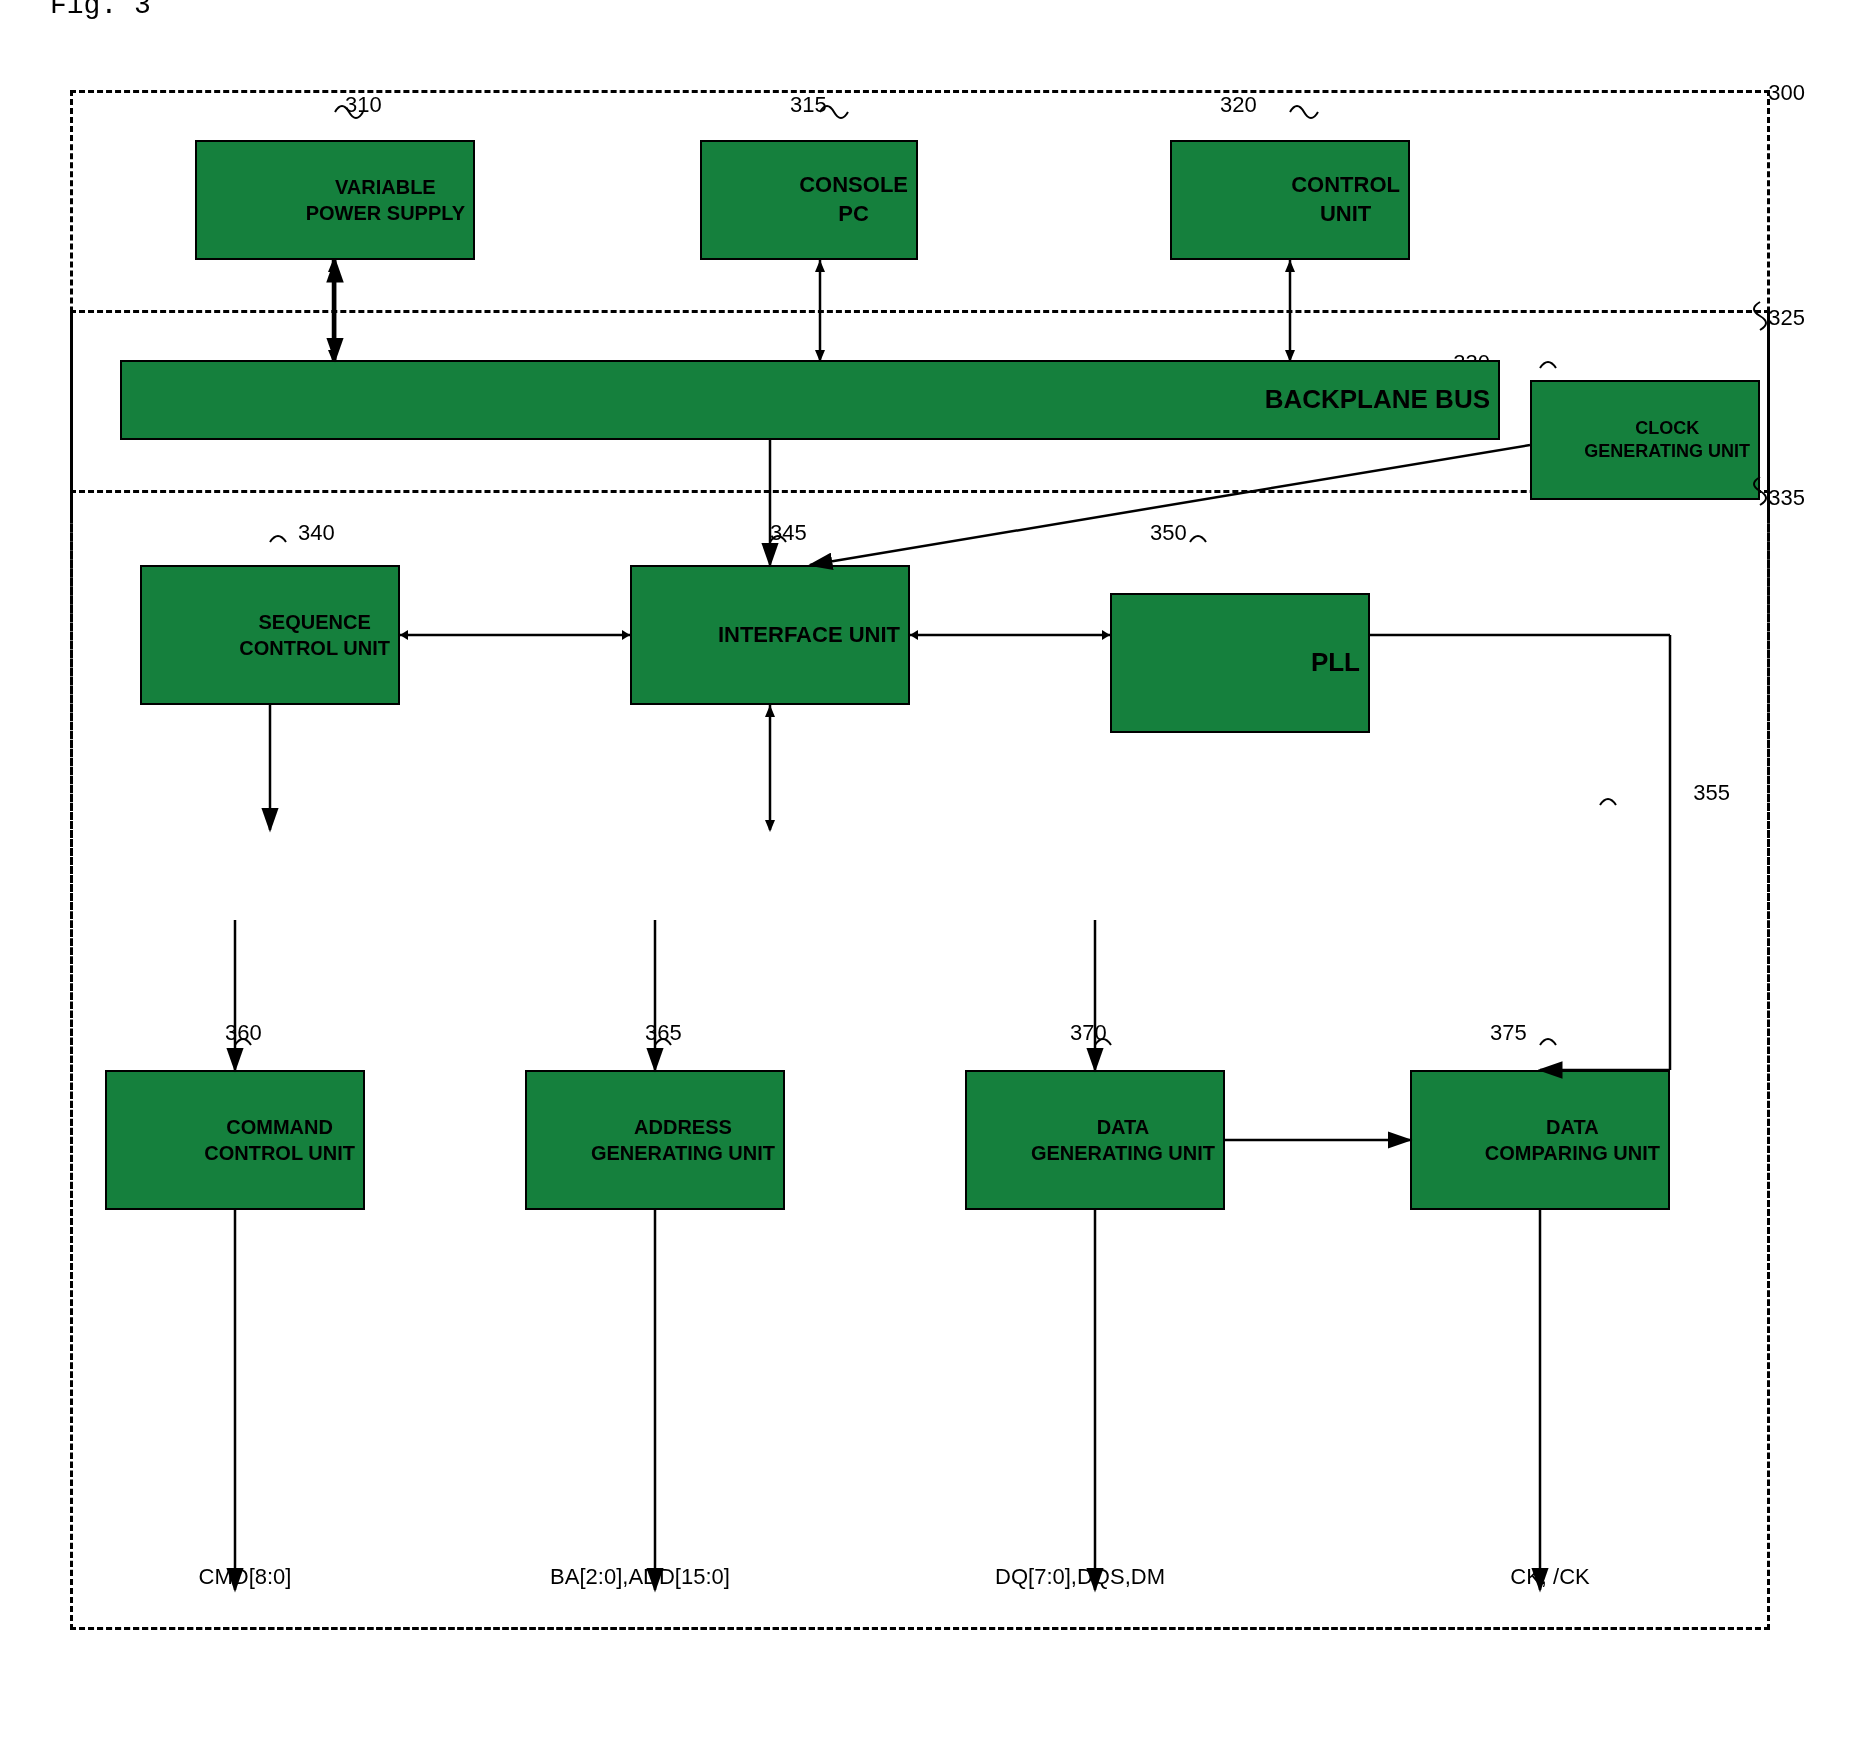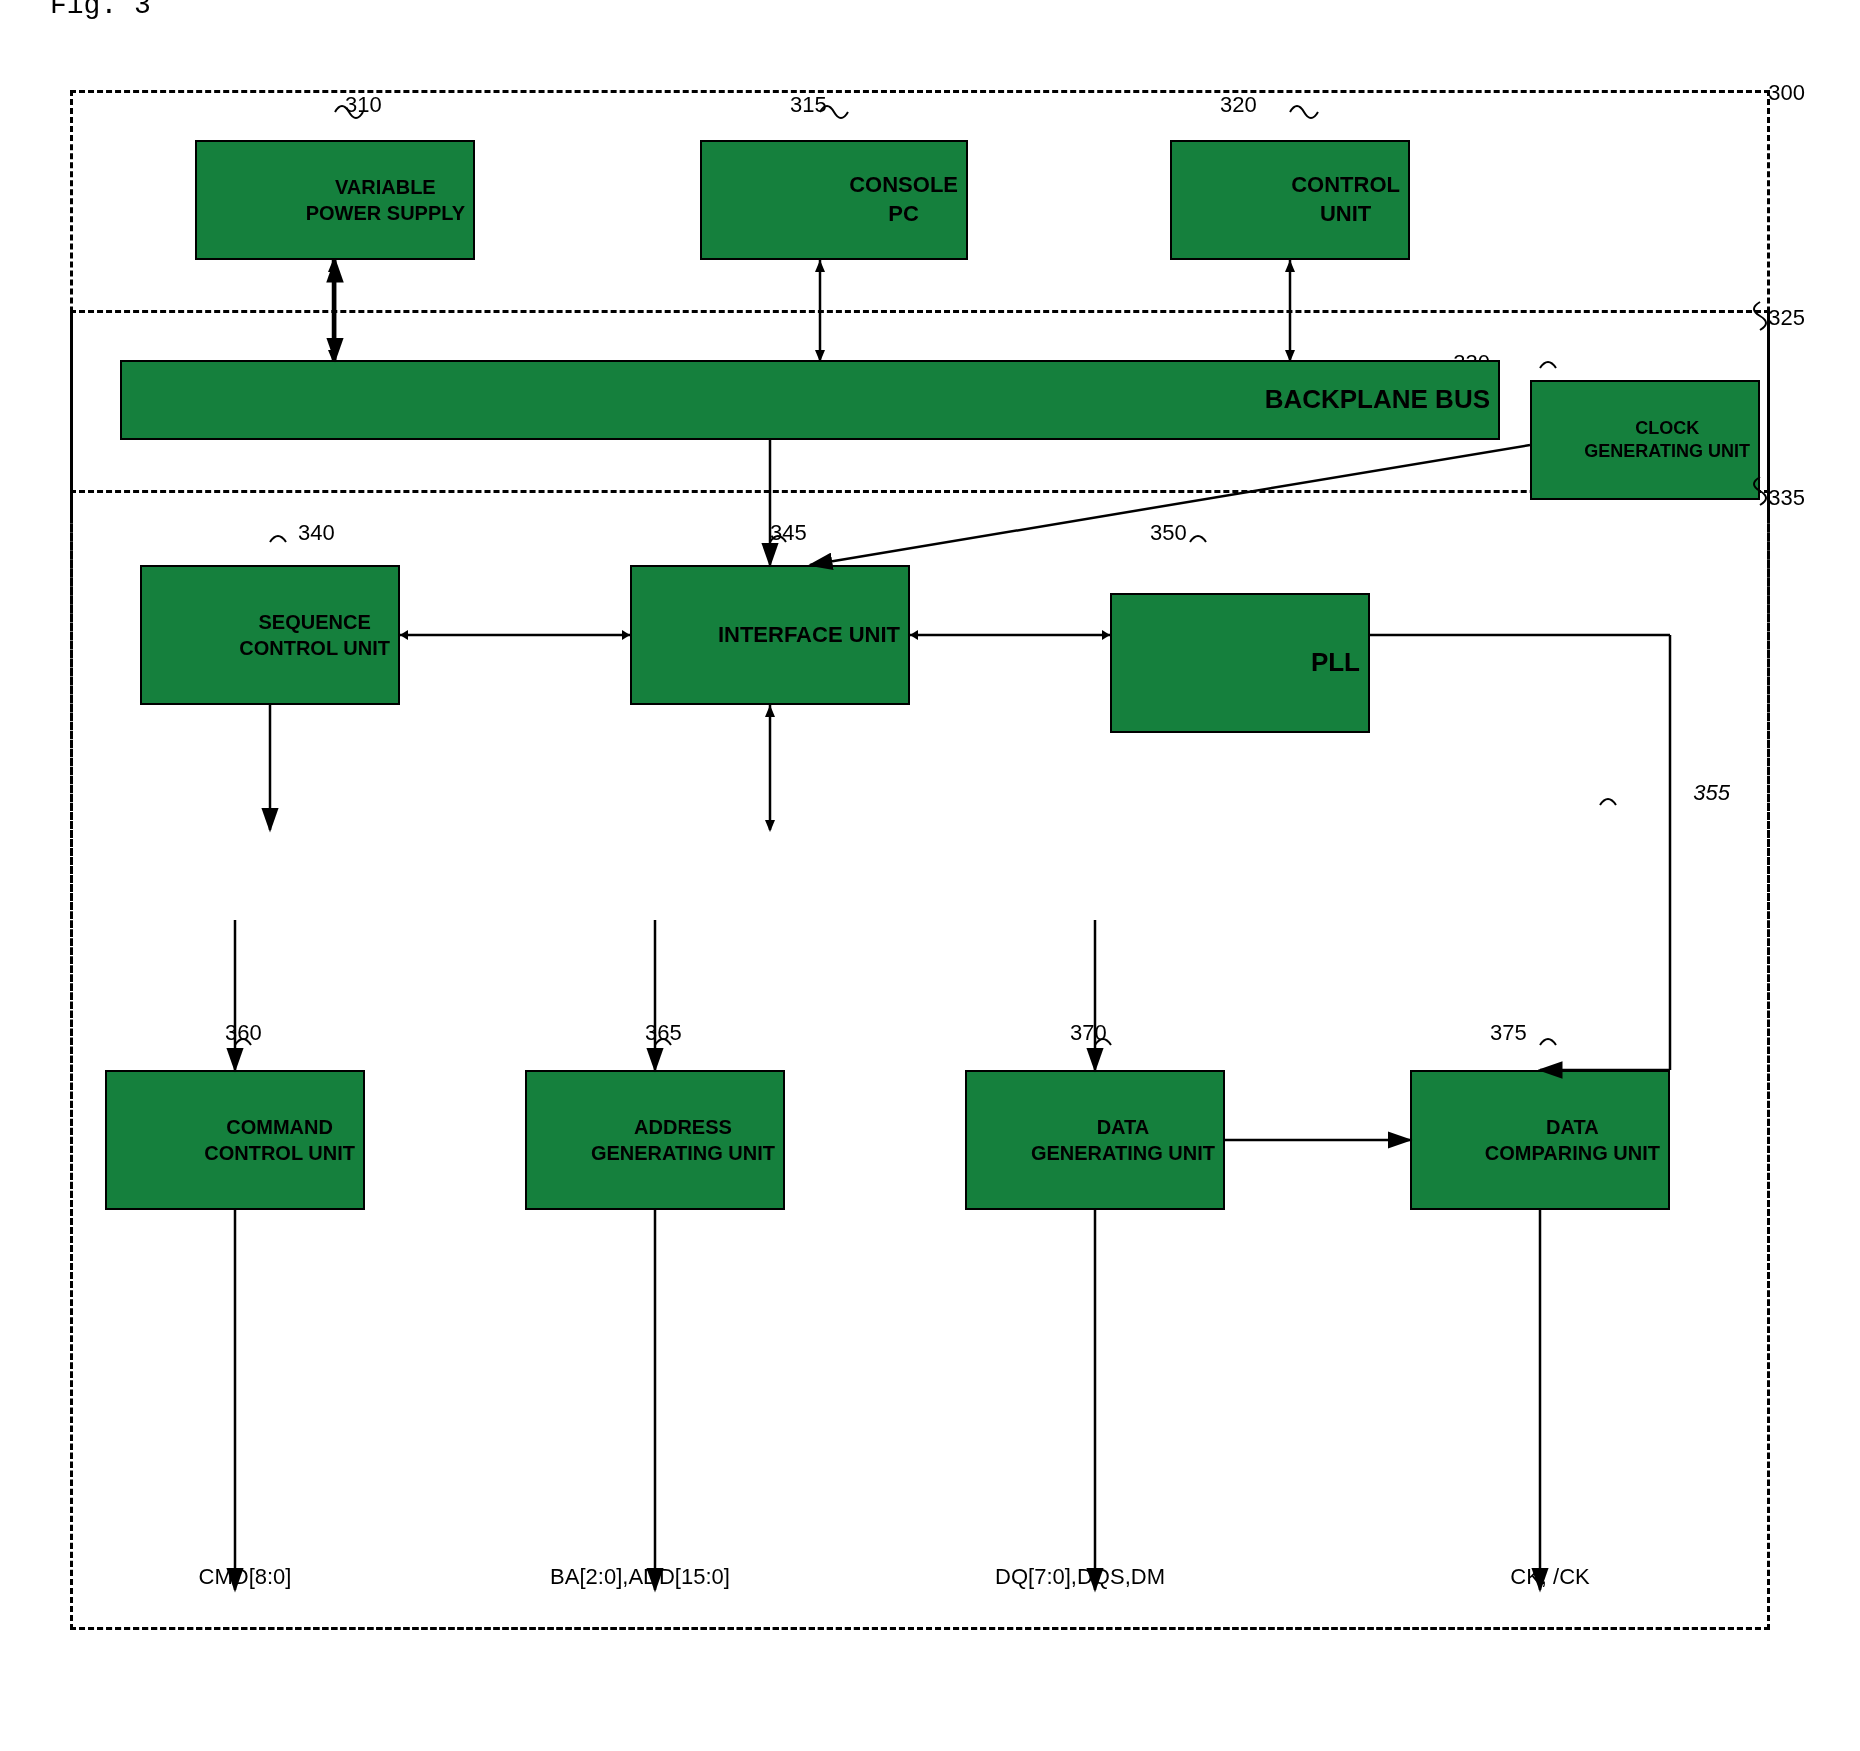--- a/index.html
+++ b/index.html
@@ -114,36 +114,36 @@
   <div class="ref-num" style="top:320px;right:320px;">330</div>
 
   <div class="ref-num" style="top:455px;right:5px;">335</div>
 
   <div class="ref-num" style="top:490px;left:248px;">340</div>
 
   <div class="ref-num" style="top:490px;left:720px;">345</div>
 
   <div class="ref-num" style="top:490px;left:1100px;">350</div>
 
-  <div class="ref-num" style="top:750px;right:80px;font-style:italic;">355</div>
+  <div class="ref-num" style="top:750px;right:80px;">355</div>
 
   <div class="ref-num" style="top:990px;left:175px;">360</div>
 
   <div class="ref-num" style="top:990px;left:595px;">365</div>
 
   <div class="ref-num" style="top:990px;left:1020px;">370</div>
 
   <div class="ref-num" style="top:990px;left:1440px;">375</div>
 
   <div class="block" style="top:110px;left:145px;width:280px;height:120px;font-size:20px;">
     <span style="white-space:pre-line;">VARIABLE
 POWER SUPPLY</span>
   </div>
 
-  <div class="block" style="top:110px;left:650px;width:268px;height:120px;font-size:22px;">
+  <div class="block" style="top:110px;left:650px;width:218px;height:120px;font-size:22px;">
     <span style="white-space:pre-line;">CONSOLE
 PC</span>
   </div>
 
   <div class="block" style="top:110px;left:1120px;width:240px;height:120px;font-size:22px;">
     <span style="white-space:pre-line;">CONTROL
 UNIT</span>
   </div>
 
   <div class="block" style="top:330px;left:70px;width:1380px;height:80px;font-size:26px;">

